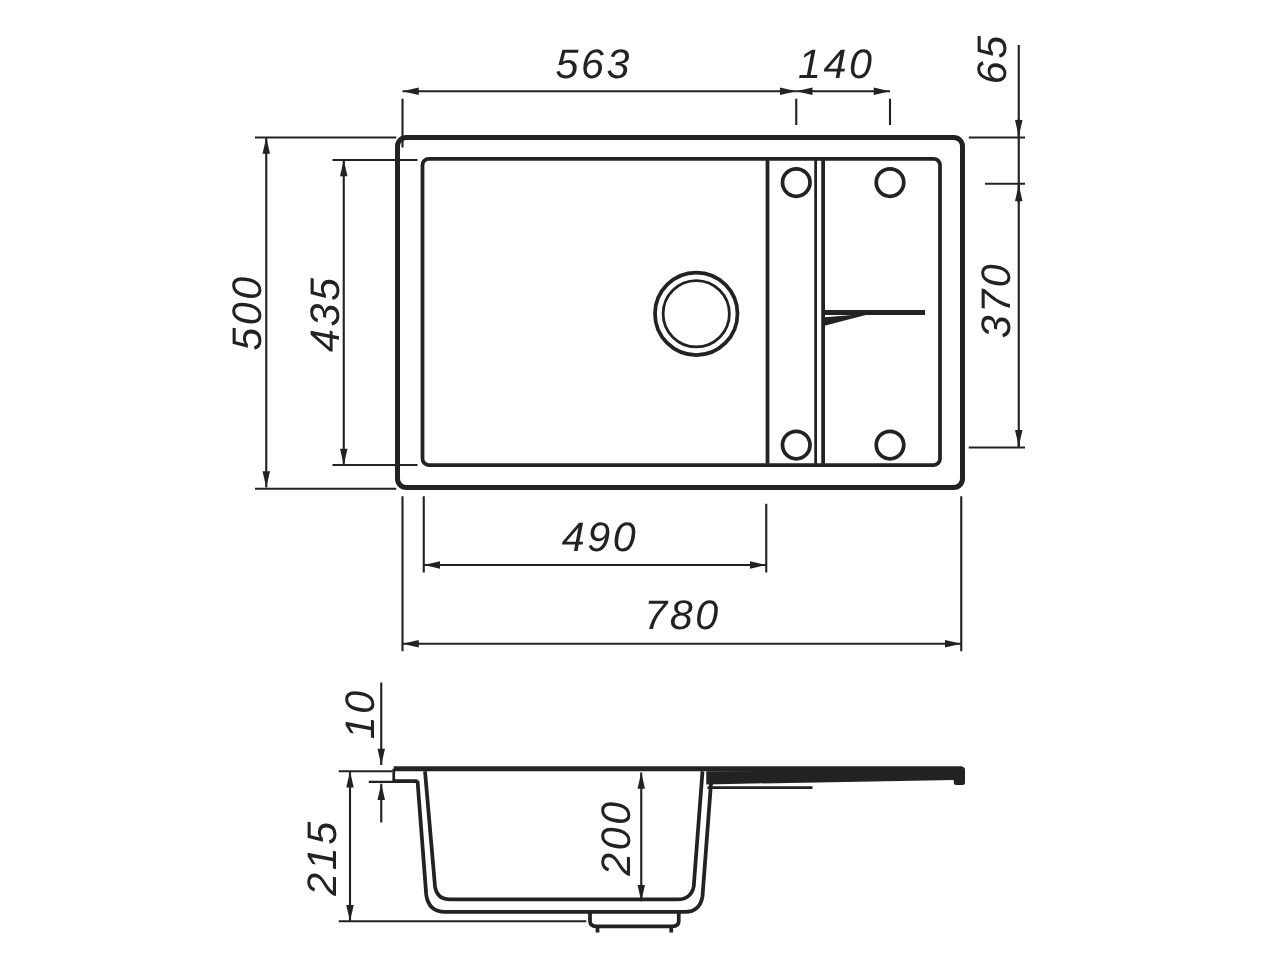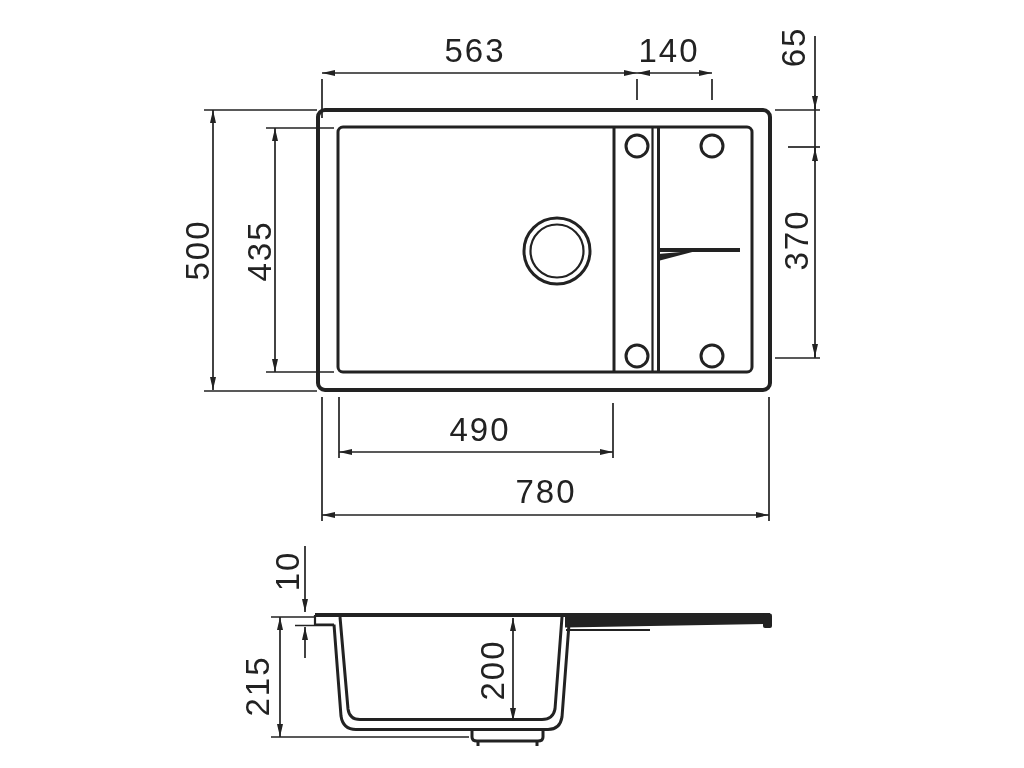--- a/index.html
+++ b/index.html
@@ -6,20 +6,21 @@
     margin: 0;
     padding: 0;
     background: #ffffff;
   }
   .canvas {
     position: relative;
     width: 1024px;
     height: 768px;
     background: var(--paper, #ffffff);
     overflow: hidden;
+    font-style: italic;
   }
   svg { display: block; }
   .ln  { stroke: var(--ink, #222222); fill: none; stroke-linecap: butt; }
   .w1  { stroke-width: 1.7px; }
   .w2  { stroke-width: 2.2px; }
   .w3  { stroke-width: 3px; }
   .w4  { stroke-width: 4px; }
   .solid { fill: var(--ink, #222222); stroke: none; }
   text.dim {
     fill: var(--ink, #222222);

